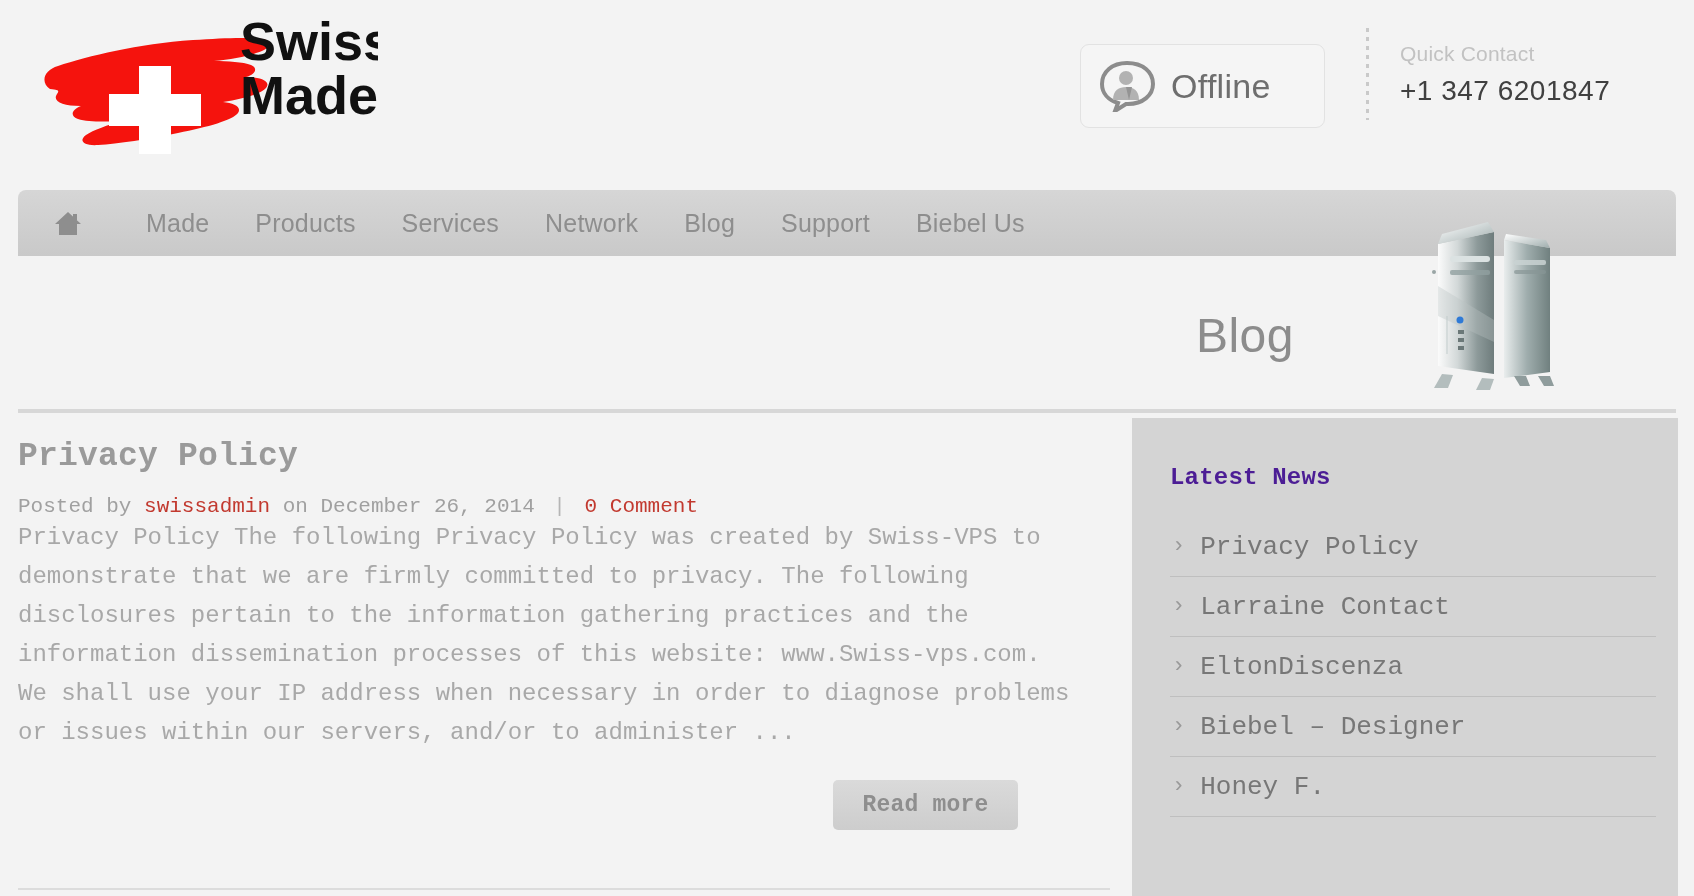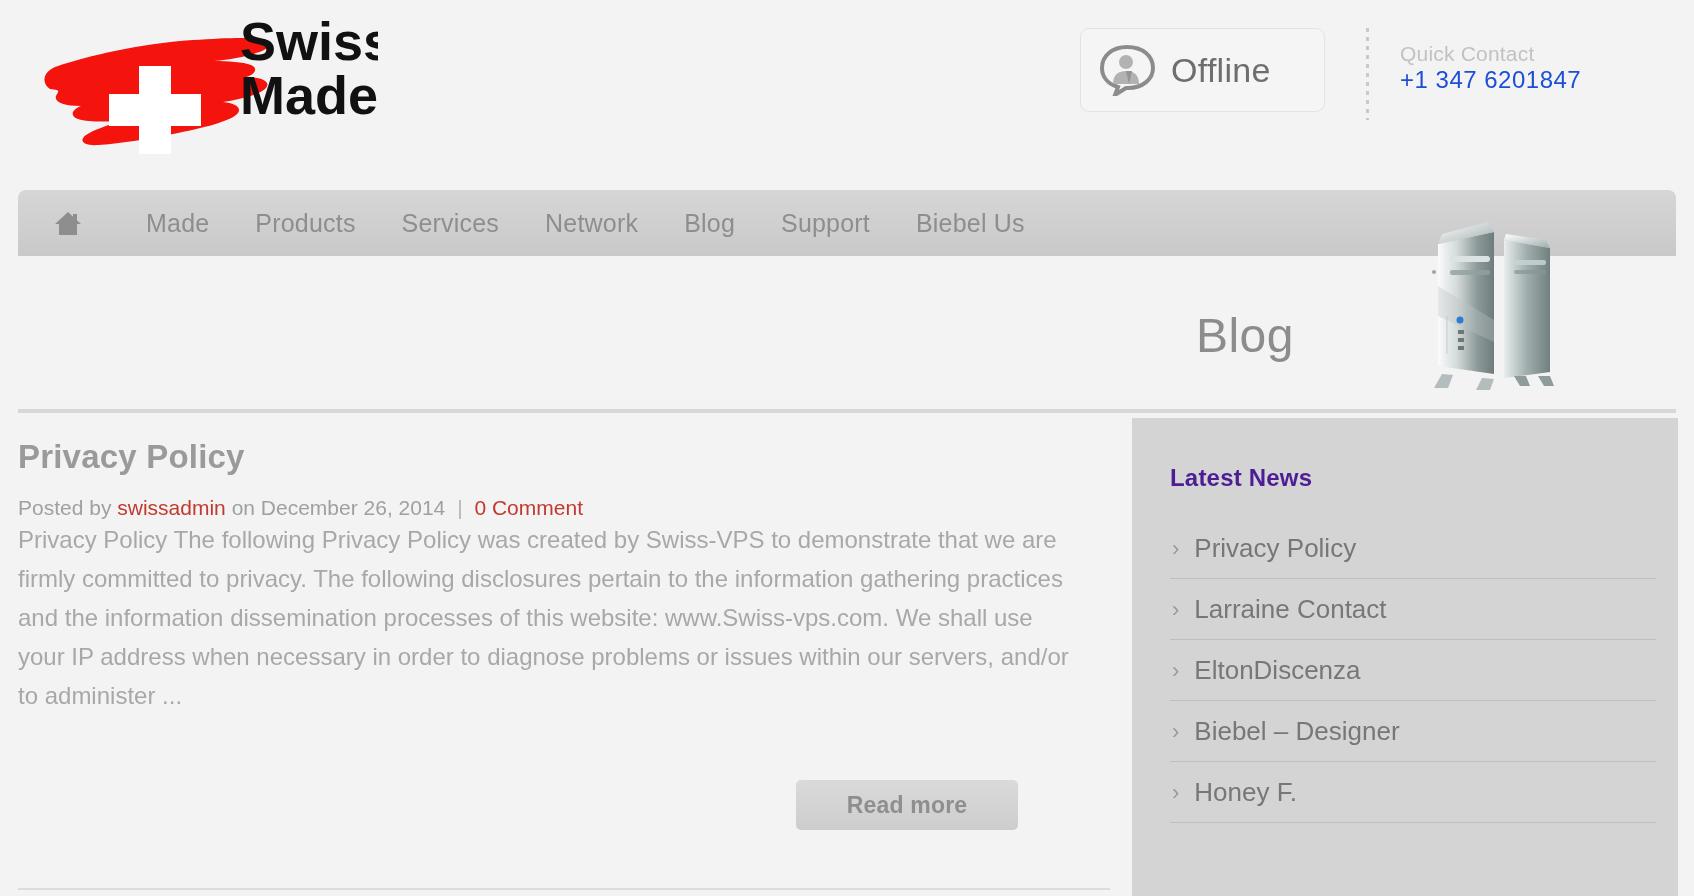--- a/index.html
+++ b/index.html
@@ -11,21 +11,21 @@
   }
   .page { position:relative; width:1694px; height:896px; background:#f3f3f3; }
 
   
   .header { position:relative; height:180px; }
 
   .logo { position:absolute; left:18px; top:4px; width:360px; height:170px; }
   .logo svg { display:block; }
 
   .offline-btn {
-    position:absolute; left:1080px; top:28px;
+    position:absolute; left:1080px; top:44px;
     width:245px; height:84px;
     border:1px solid #e2e2e2; border-radius:9px;
     background:#f5f5f5;
     display:flex; align-items:center; gap:10px;
     padding-left:18px;
   }
   .offline-ico { width:62px; height:52px; flex:none; opacity:.62; }
   .offline-label {
     font-size:34px; color:#6e6e6e; font-weight:400;
     letter-spacing:.3px; font-family:"Liberation Sans", sans-serif;
@@ -33,21 +33,21 @@
 
   .dotsep {
     position:absolute; left:1366px; top:28px;
     width:3px; height:92px;
     background-image:linear-gradient(to bottom,#c9c9c9 50%, rgba(255,255,255,0) 0%);
     background-size:3px 9px; background-repeat:repeat-y;
   }
 
   .quick { position:absolute; left:1400px; top:42px; text-align:left; }
   .quick-label { font-size:21px; color:#c2c2c2; letter-spacing:.2px; }
-  .quick-num { font-size:24px; color:#1d4ed8; margin-top:0; letter-spacing:.5px; }
+  .quick-num { font-size:28px; color:#404040; margin-top:9px; letter-spacing:.5px; }
 
   
   .nav {
     position:absolute; left:18px; top:190px;
     width:1658px; height:66px;
     background:linear-gradient(to bottom,#d6d6d6 0%,#cfcfcf 55%,#c9c9c9 100%);
     border-radius:8px 8px 0 0;
     display:flex; align-items:center;
   }
   .nav-home { margin-left:35px; margin-right:40px; display:flex; align-items:center; }
@@ -63,35 +63,35 @@
     position:absolute; right:400px; top:52px;
     font-size:48px; color:#8c8c8c; letter-spacing:.5px;
   }
   .banner-servers { position:absolute; left:1418px; top:-40px; width:150px; height:180px; }
   .banner-rule {
     position:absolute; left:18px; top:153px; width:1658px; height:4px;
     background:#d7d7d7;
   }
 
   
-  .content { position:absolute; left:0; top:418px; width:1694px; height:478px; }
+  .content { position:absolute; left:0; top:418px; width:1694px; height:478px;font-family:Liberation Mono, monospace; }
 
   .article { position:absolute; left:18px; top:0; width:1112px; height:478px; }
   .art-title { font-size:33px; color:#9a9a9a; margin-top:20px; letter-spacing:.2px; }
   .art-meta { font-size:21px; color:#a0a0a0; margin-top:20px; }
   .art-meta .author { color:#c2392f; }
   .art-meta .comment { color:#c2392f; }
   .art-meta .sep { color:#b5b5b5; padding:0 6px; }
   .art-body {
     font-size:24px; color:#a8a8a8; line-height:39px;
     width:1055px;
   }
   .readmore-wrap { position:absolute; right:112px; top:362px; }
   .readmore {
-    width:222px; height:50px; border-radius:5px;
+    width:185px; height:50px; border-radius:5px;
     background:linear-gradient(to bottom,#dadada 0%,#cdcdcd 100%);
     color:#8e8e8e; font-size:23px; font-weight:bold;
     display:flex; align-items:center; justify-content:center;
     letter-spacing:.2px;
   }
   .art-bottom-rule {
     position:absolute; left:0; top:470px; width:1092px; height:2px; background:#dcdcdc;
   }
 
   .sidebar {

